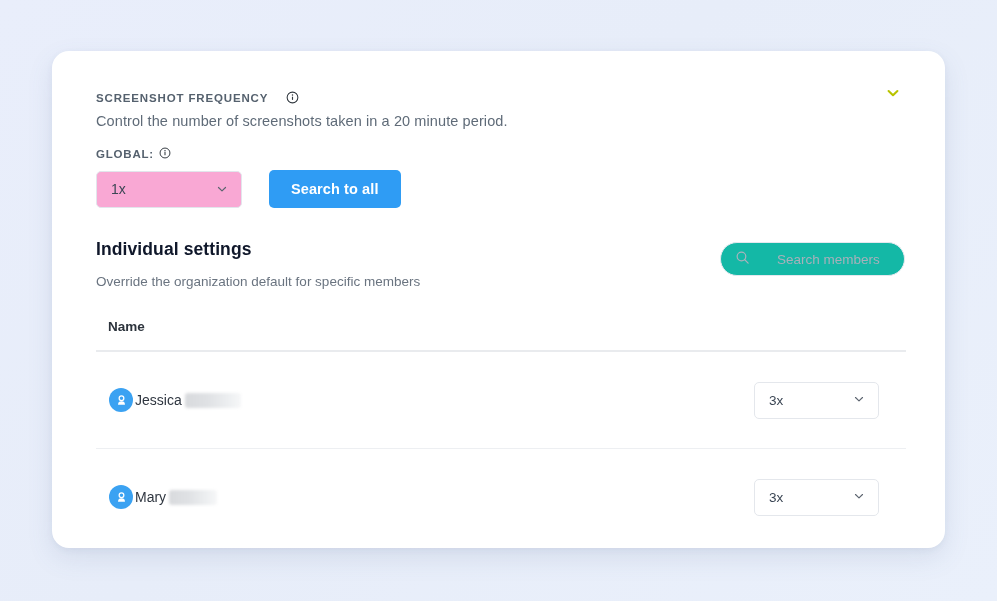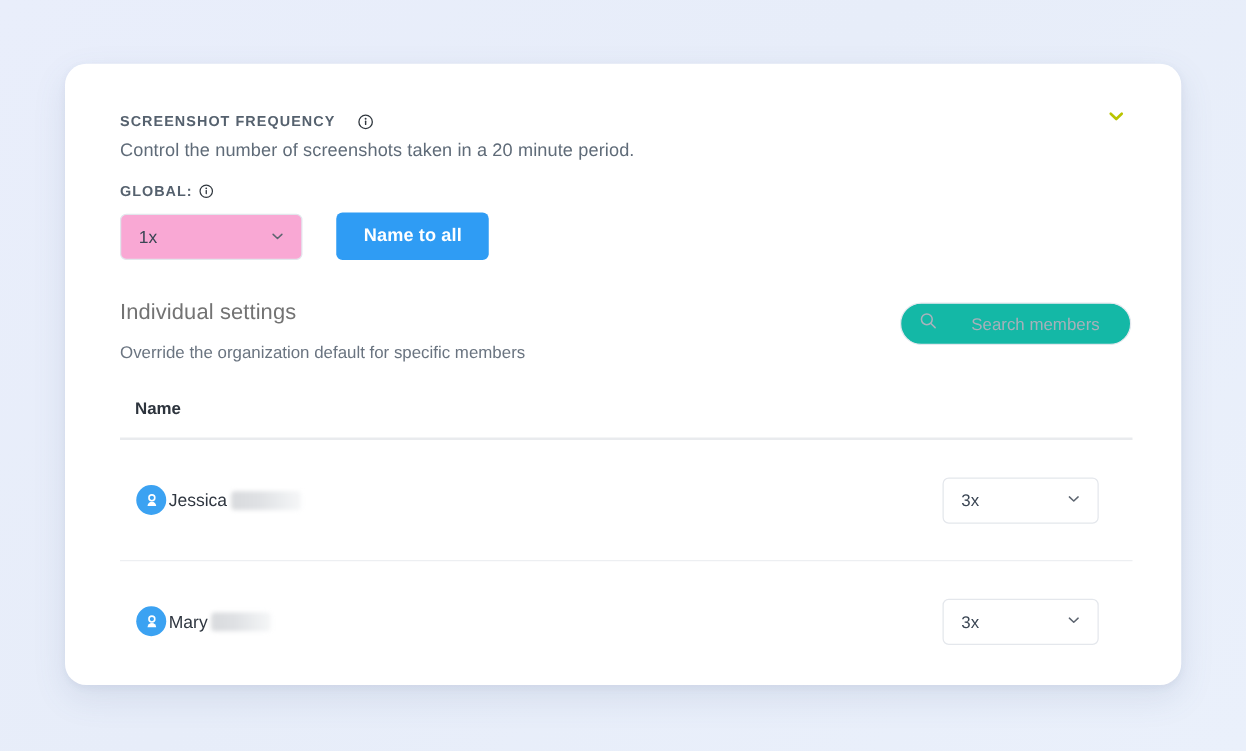--- a/index.html
+++ b/index.html
@@ -121,22 +121,22 @@
   }
 
   .section-head {
     display: flex;
     align-items: flex-start;
     justify-content: space-between;
     margin-top: 31px;
   }
   .section-title {
     font-size: 17.5px;
-    font-weight: 400;
-    color: #737373;
+    font-weight: 700;
+    color: #0f172a;
     margin: 0;
     letter-spacing: 0.1px;
   }
   .section-sub {
     margin: 14px 0 0 0;
     font-size: 13.5px;
     color: #6a7480;
   }
   .search-pill {
     width: 185px;
@@ -280,21 +280,21 @@
 
     <div class="controls-row">
       <div class="select-box">
         <span>1x</span>
         <span class="chev">
           <svg width="14" height="14" viewBox="0 0 16 16">
             <path d="M4 6.3 L8 10.1 L12 6.3" fill="none" stroke="#5d6570" stroke-width="1.4" stroke-linecap="round" stroke-linejoin="round"></path>
           </svg>
         </span>
       </div>
-      <button class="apply-btn">Name to all</button>
+      <button class="apply-btn">Search to all</button>
     </div>
 
     <div class="section-head">
       <div>
         <h2 class="section-title">Individual settings</h2>
         <p class="section-sub">Override the organization default for specific members</p>
       </div>
       <div class="search-pill">
         <span>
           <svg width="15" height="15" viewBox="0 0 16 16">

